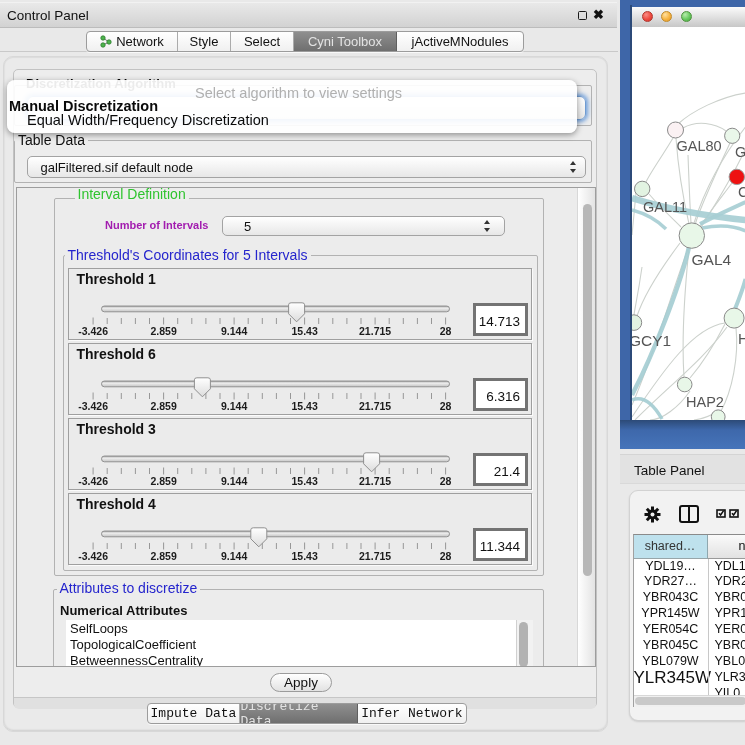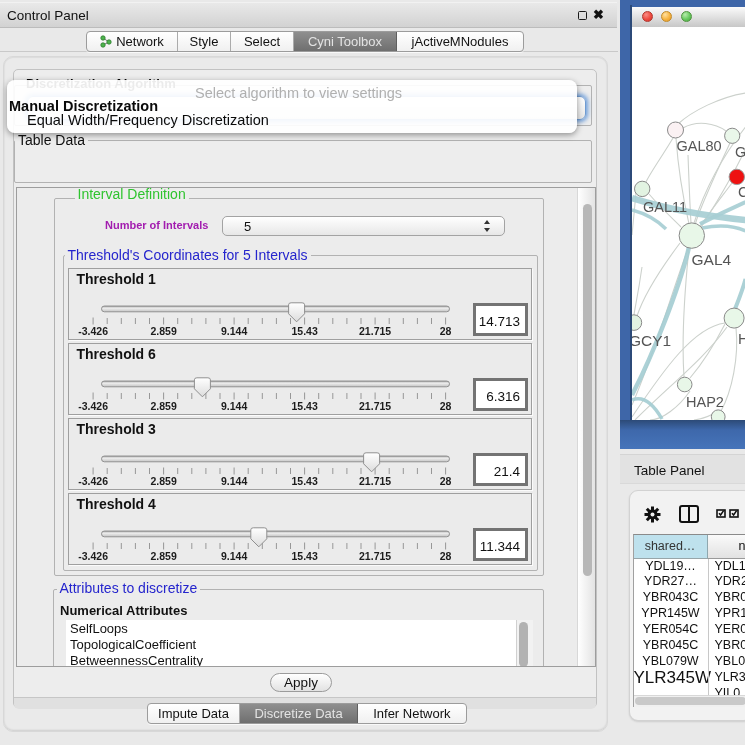--- a/index.html
+++ b/index.html
@@ -15,21 +15,21 @@
   #topline{left:0;top:51px;width:618px;height:1px;background:#c9c9c9;}
   
   .seg{display:flex;box-sizing:border-box;border:1px solid #9c9c9c;border-radius:4px;
        background:linear-gradient(#ffffff,#f0f0f0);overflow:hidden;
        box-shadow:0 1px 0 rgba(255,255,255,.7);}
   .seg .s{box-sizing:border-box;height:100%;display:flex;align-items:center;justify-content:center;
        font-size:13px;color:#111;border-right:1px solid #ababab;}
   .seg .s:last-child{border-right:none;}
   .seg .sel{background:linear-gradient(#8f8f8f,#6f6f6f);color:#e3e3e3;border-right-color:#5f5f5f;}
   #tabs{left:86px;top:30.5px;width:438px;height:21px;}
-  #btabs{left:146.5px;top:703px;width:320.5px;height:21px;}
+  #btabs{left:146.5px;top:703px;width:320.5px;height:21px;font-family:Liberation Mono, monospace;}
   
   #outer{left:2.5px;top:55.5px;width:603px;height:674px;border-radius:10px;background:#eaeaea;
      border:1px solid #d8d8d8;box-shadow:inset 0 -1px 2px rgba(0,0,0,.12), inset 0 1px 1px rgba(0,0,0,.06);}
   #inner{left:13px;top:69px;width:584px;height:639px;border-radius:5px;background:#ededed;
      border:1px solid #c2c2c2;box-sizing:border-box;}
   #innerstrip{left:14px;top:697px;width:582px;height:11px;background:#e0e0e0;border-top:1px solid #c6c6c6;
      border-radius:0 0 5px 5px;}
   
   .tbox{box-sizing:border-box;border:1px solid #b2b2b2;border-radius:2px;}
   .tlab{position:absolute;background:#ededed;padding:0 3px;font-size:14px;line-height:13px;}
@@ -105,20 +105,27 @@
   </div>
 
   <div class="tbox abs" style="left:13.5px;top:85px;width:578.5px;height:41px;"></div>
   <div class="abs" style="left:26px;top:76px;font-size:13px;font-weight:bold;color:#0a0a0a;z-index:5;">Discretization Algorithm</div>
   <div class="abs" style="left:26.5px;top:96px;width:559.5px;height:24px;border-radius:6px;
        background:linear-gradient(#ffffff,#e6e6e6);border:1.5px solid #6f9bd1;box-sizing:border-box;
        box-shadow:0 0 4px 2px rgba(80,140,215,.8);z-index:6;"></div>
 
   <div class="tbox abs" style="left:13.5px;top:140px;width:578.5px;height:43px;"></div>
   <div class="tlab abs" style="left:15px;top:134px;color:#111;">Table Data</div>
+  <div class="combo abs" style="left:26.5px;top:155.5px;width:559.5px;height:22.5px;">
+    <span class="cv">galFiltered.sif default node</span>
+    <svg class="arr" viewBox="0 0 8 14">
+        <path d="M4 1 L7 5 H1 Z" fill="#333"></path>
+        <path d="M4 13 L7 9 H1 Z" fill="#333"></path>
+      </svg>
+  </div>
 
   <div id="popup" class="abs">
     <span class="r1">Select algorithm to view settings</span>
     <span class="r2">Manual Discretization</span>
     <span class="r3">Equal Width/Frequency Discretization</span>
   </div>
 
   <div id="spane" class="abs">
 
     <div class="tbox abs" style="left:37.5px;top:10px;width:490px;height:378.5px;"></div>

